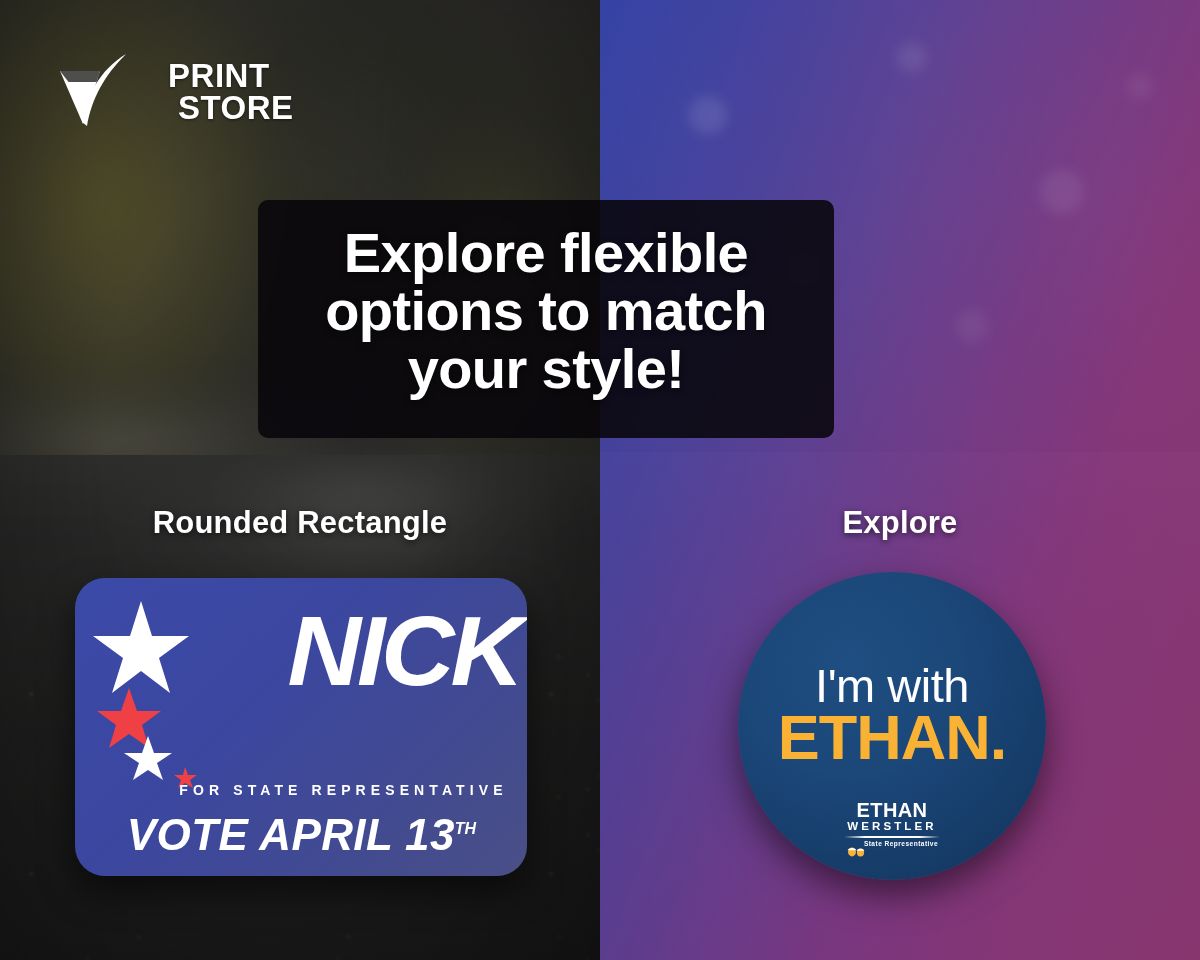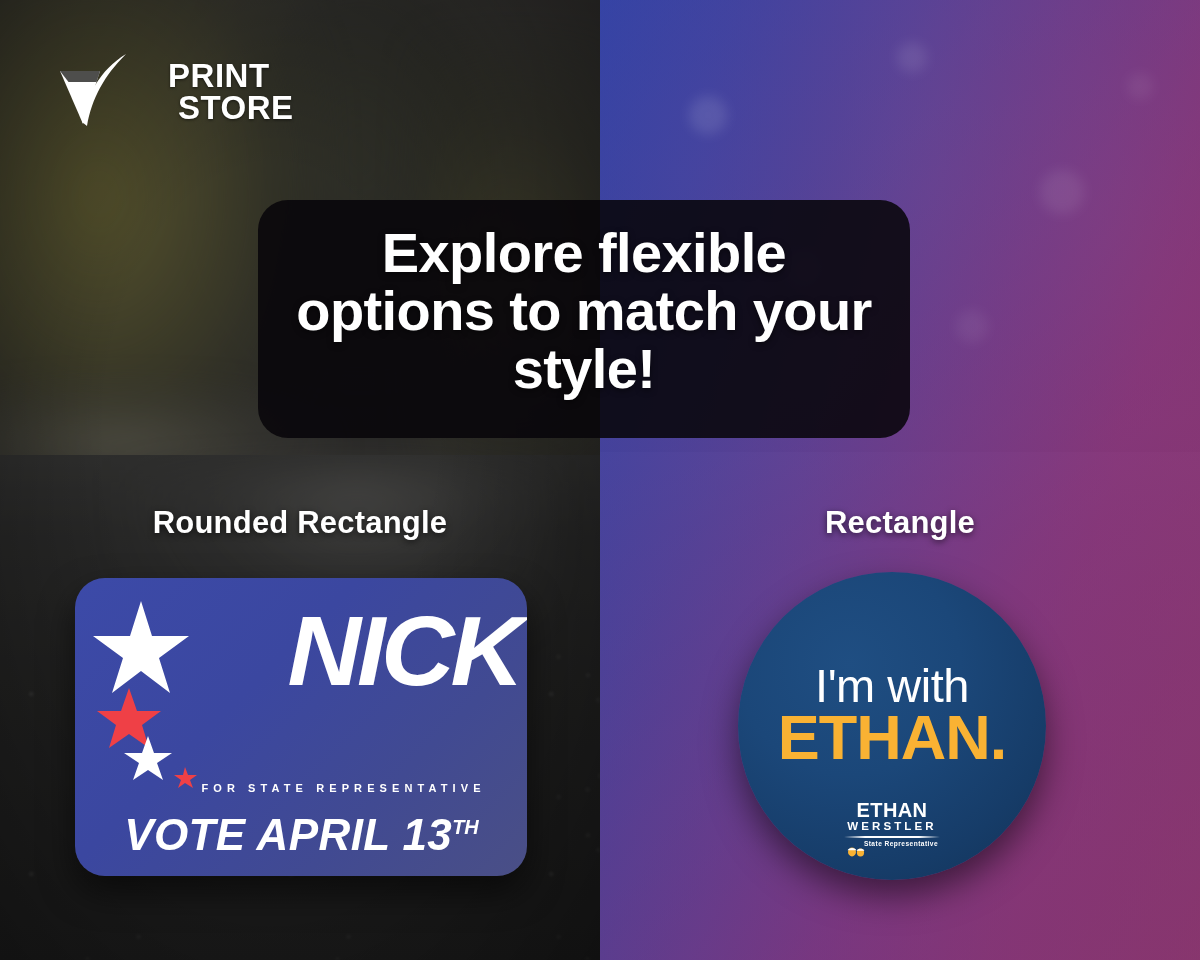--- a/index.html
+++ b/index.html
@@ -142,22 +142,22 @@
   .logo-mark{width:74px;height:80px;display:block;}
   .logo-text{display:flex;flex-direction:column;line-height:.98;align-items:center;}
   .logo-text span{
     color:#fff;font-weight:bold;font-size:33px;letter-spacing:.5px;
     text-shadow:0 1px 3px rgba(0,0,0,.55);
   }
   .logo-text .l2{margin-left:34px;}
 
   
   .headline-card{
-    position:absolute;left:258px;top:200px;width:652px;height:238px;
-    border-radius:30px;background:rgba(8,6,10,.88);
+    position:absolute;left:258px;top:200px;width:576px;height:238px;
+    border-radius:10px;background:rgba(8,6,10,.88);
   }
   .headline-card h1{
     margin:0;padding:24px 26px 0;
     color:#fff;font-size:56px;font-weight:bold;line-height:1.04;
     text-align:center;letter-spacing:-.6px;
     text-shadow:0 2px 6px rgba(0,0,0,.5);
   }
 
   
   .label{
@@ -187,28 +187,28 @@
   .sign-rect .kapoor{
     position:absolute;left:92px;top:128px;width:353px;height:78px;
   }
   .sign-rect .kapoor span{
     display:block;color:#ef4046;font-weight:bold;font-size:73px;line-height:.98;
     font-style:italic;letter-spacing:-2.4px;text-align:right;
     transform:scaleX(1.03);transform-origin:right center;
   }
   .sign-rect .tagline{
     position:absolute;left:92px;top:204px;width:353px;text-align:center;
-    color:#fff;font-weight:bold;font-size:11px;letter-spacing:5.1px;
+    color:#fff;font-weight:bold;font-size:14px;letter-spacing:5.1px;
   }
   .sign-rect .vote{
     position:absolute;left:0;top:232px;width:453px;text-align:center;
     color:#fff;font-weight:bold;font-style:italic;font-size:44px;
     letter-spacing:.4px;
   }
-  .sign-rect .vote sup{font-size:20px;vertical-align:super;letter-spacing:0;}
+  .sign-rect .vote sup{font-size:16px;vertical-align:super;letter-spacing:0;}
 
   
   .sign-circle{
     position:absolute;left:738px;top:572px;width:308px;height:308px;
     border-radius:50%;
     background:radial-gradient(circle at 36% 30%,#1f4e82 0%,#1b4779 38%,#163c68 72%,#123256 100%);
     box-shadow:0 16px 34px rgba(0,0,0,.50);
     overflow:hidden;
   }
   .sign-circle .im-with{
@@ -282,21 +282,21 @@
       <span class="l1">PRINT</span>
       <span class="l2">STORE</span>
     </span>
   </div>
 
   <div class="headline-card">
     <h1>Explore flexible options to match your style!</h1>
   </div>
 
   <div class="label label-left">Rounded Rectangle</div>
-  <div class="label label-right">Rectangle</div>
+  <div class="label label-right">Explore</div>
 
   <div class="sign-rect">
     <svg class="stars" viewBox="0 0 110 195">
       <polygon fill="#ffffff" points="48,5 59,40 96,40 66,62 77,97 48,75 19,97 30,62 0,40 37,40"></polygon>
       <polygon fill="#ef4046" points="36,92 44,115 68,115 49,129 56,152 36,138 16,152 23,129 4,115 28,115"></polygon>
       <polygon fill="#ffffff" points="55,140 61,157 79,157 64,167 70,184 55,174 40,184 46,167 31,157 49,157"></polygon>
       <polygon fill="#ef4046" points="92,171 95,179 104,179 97,184 100,192 92,187 85,192 88,184 81,179 90,179"></polygon>
     </svg>
     <div class="nick">
       <span>NICK</span>

